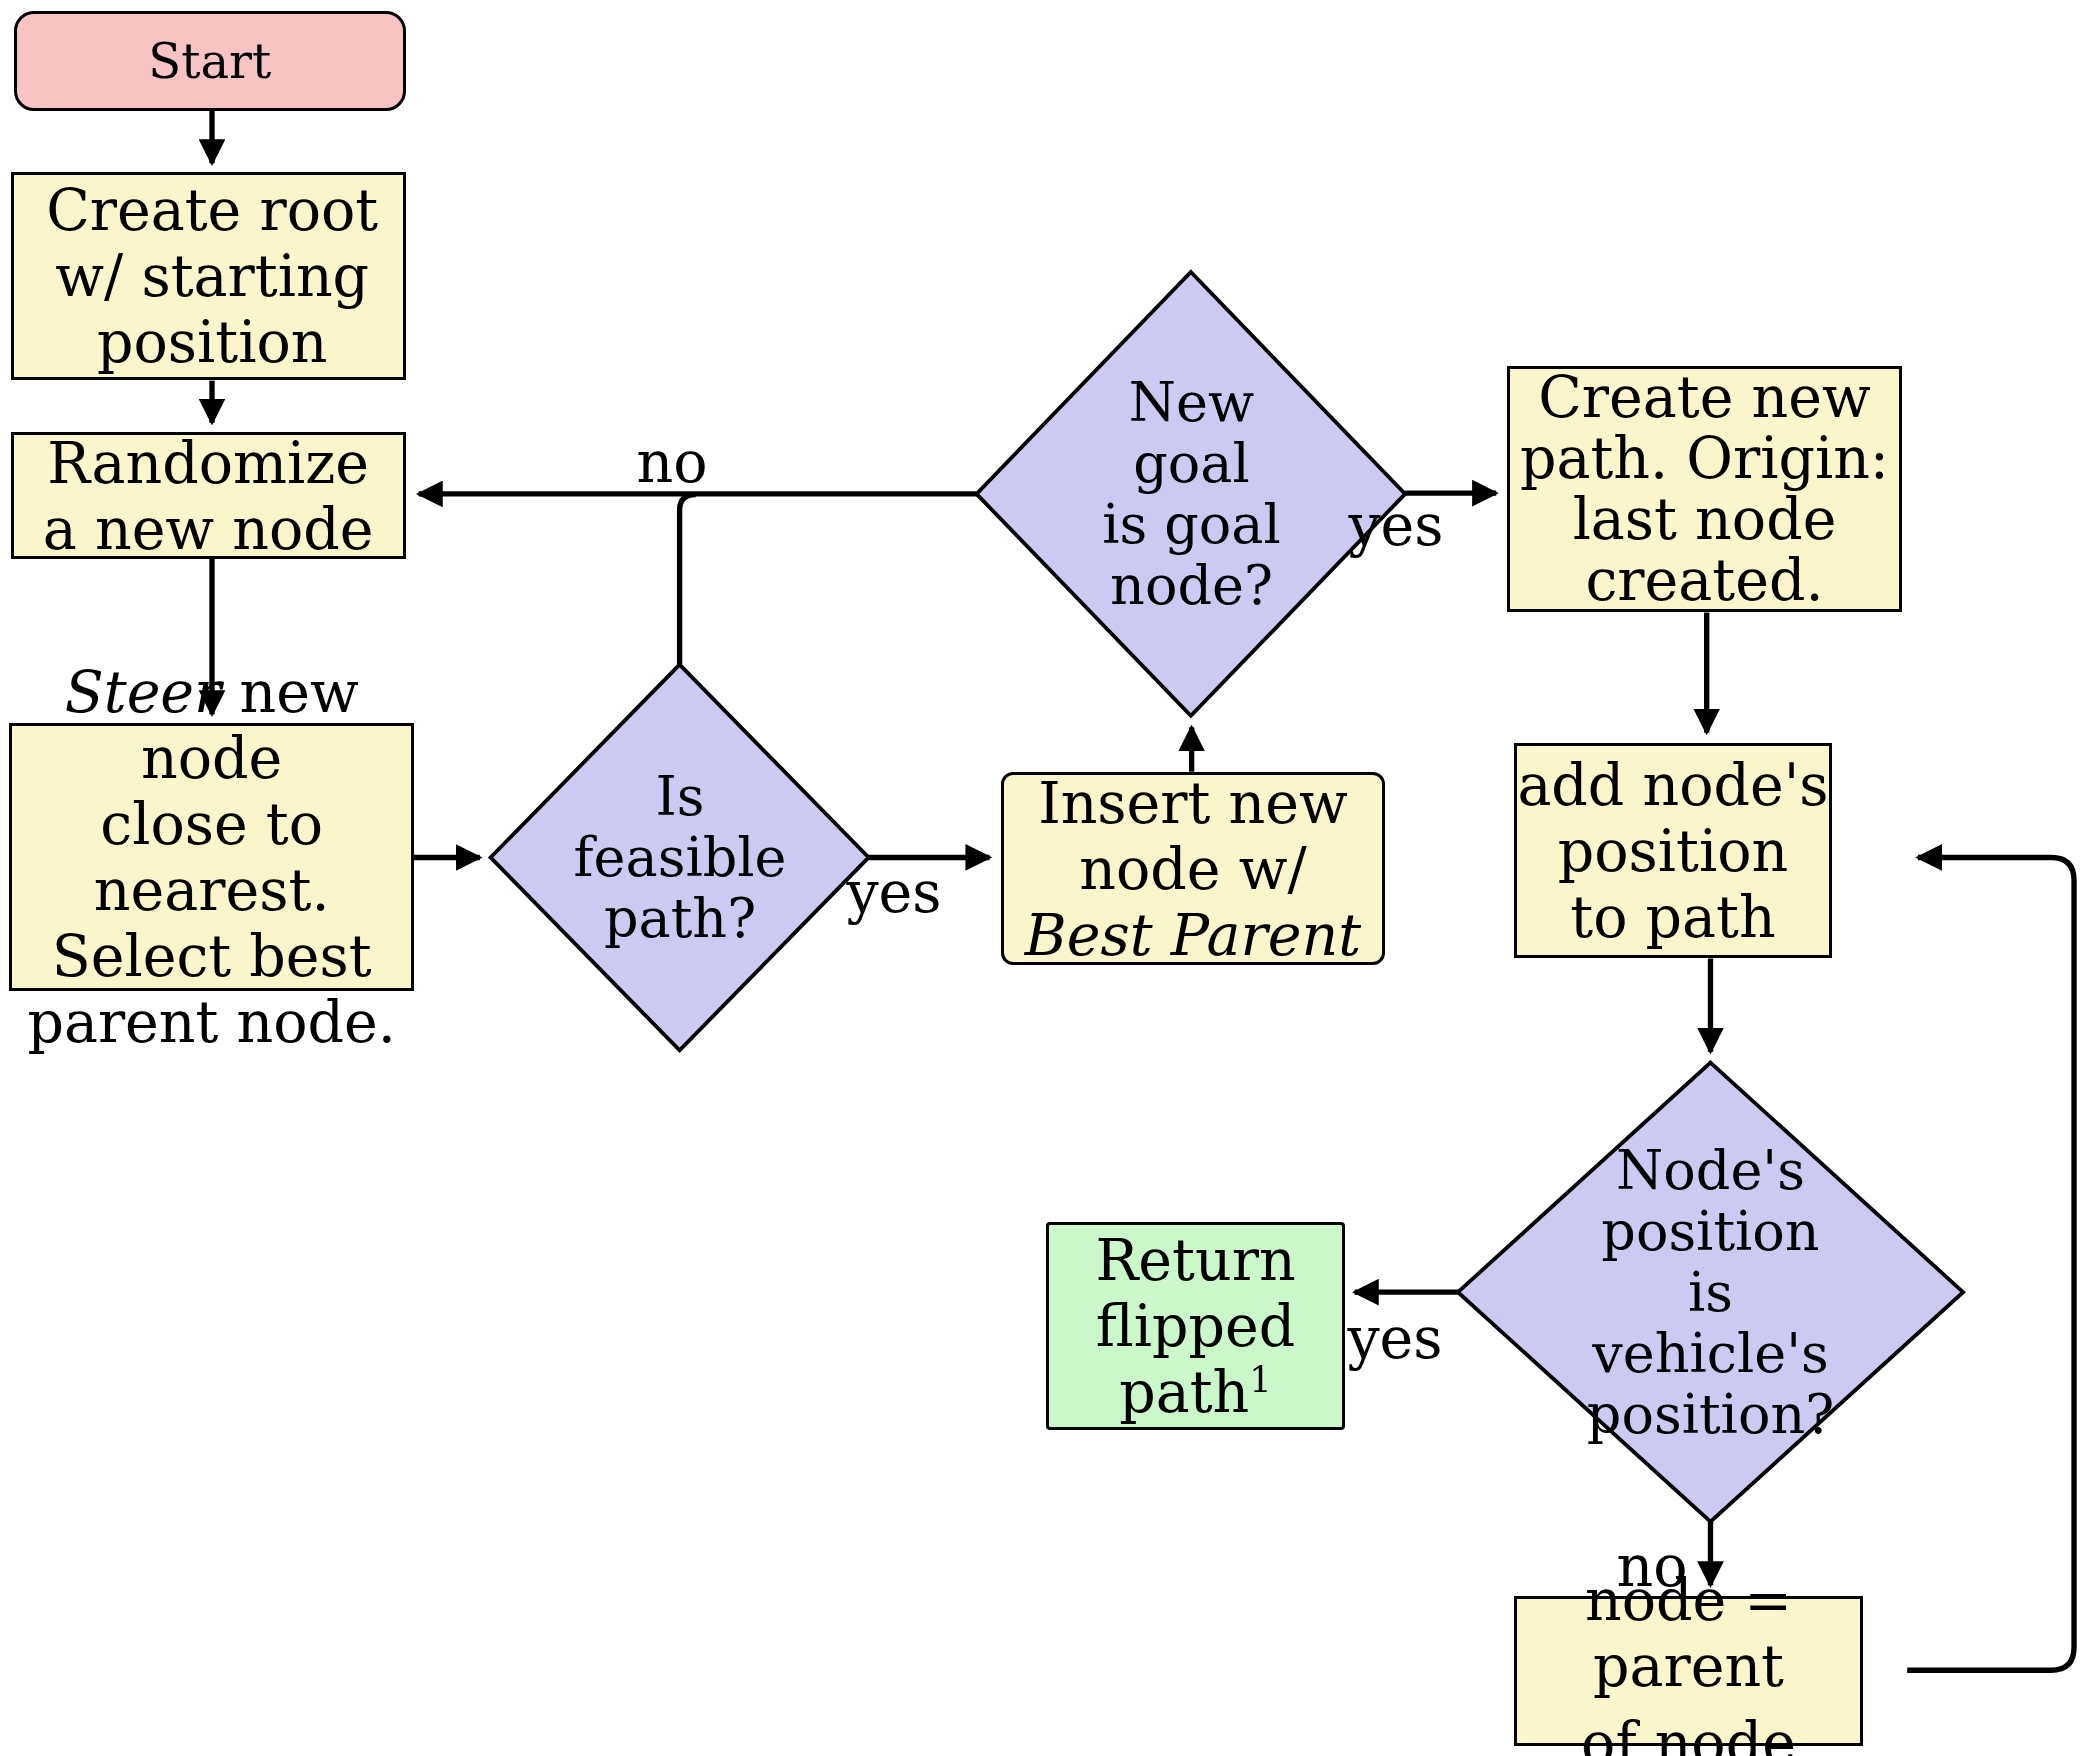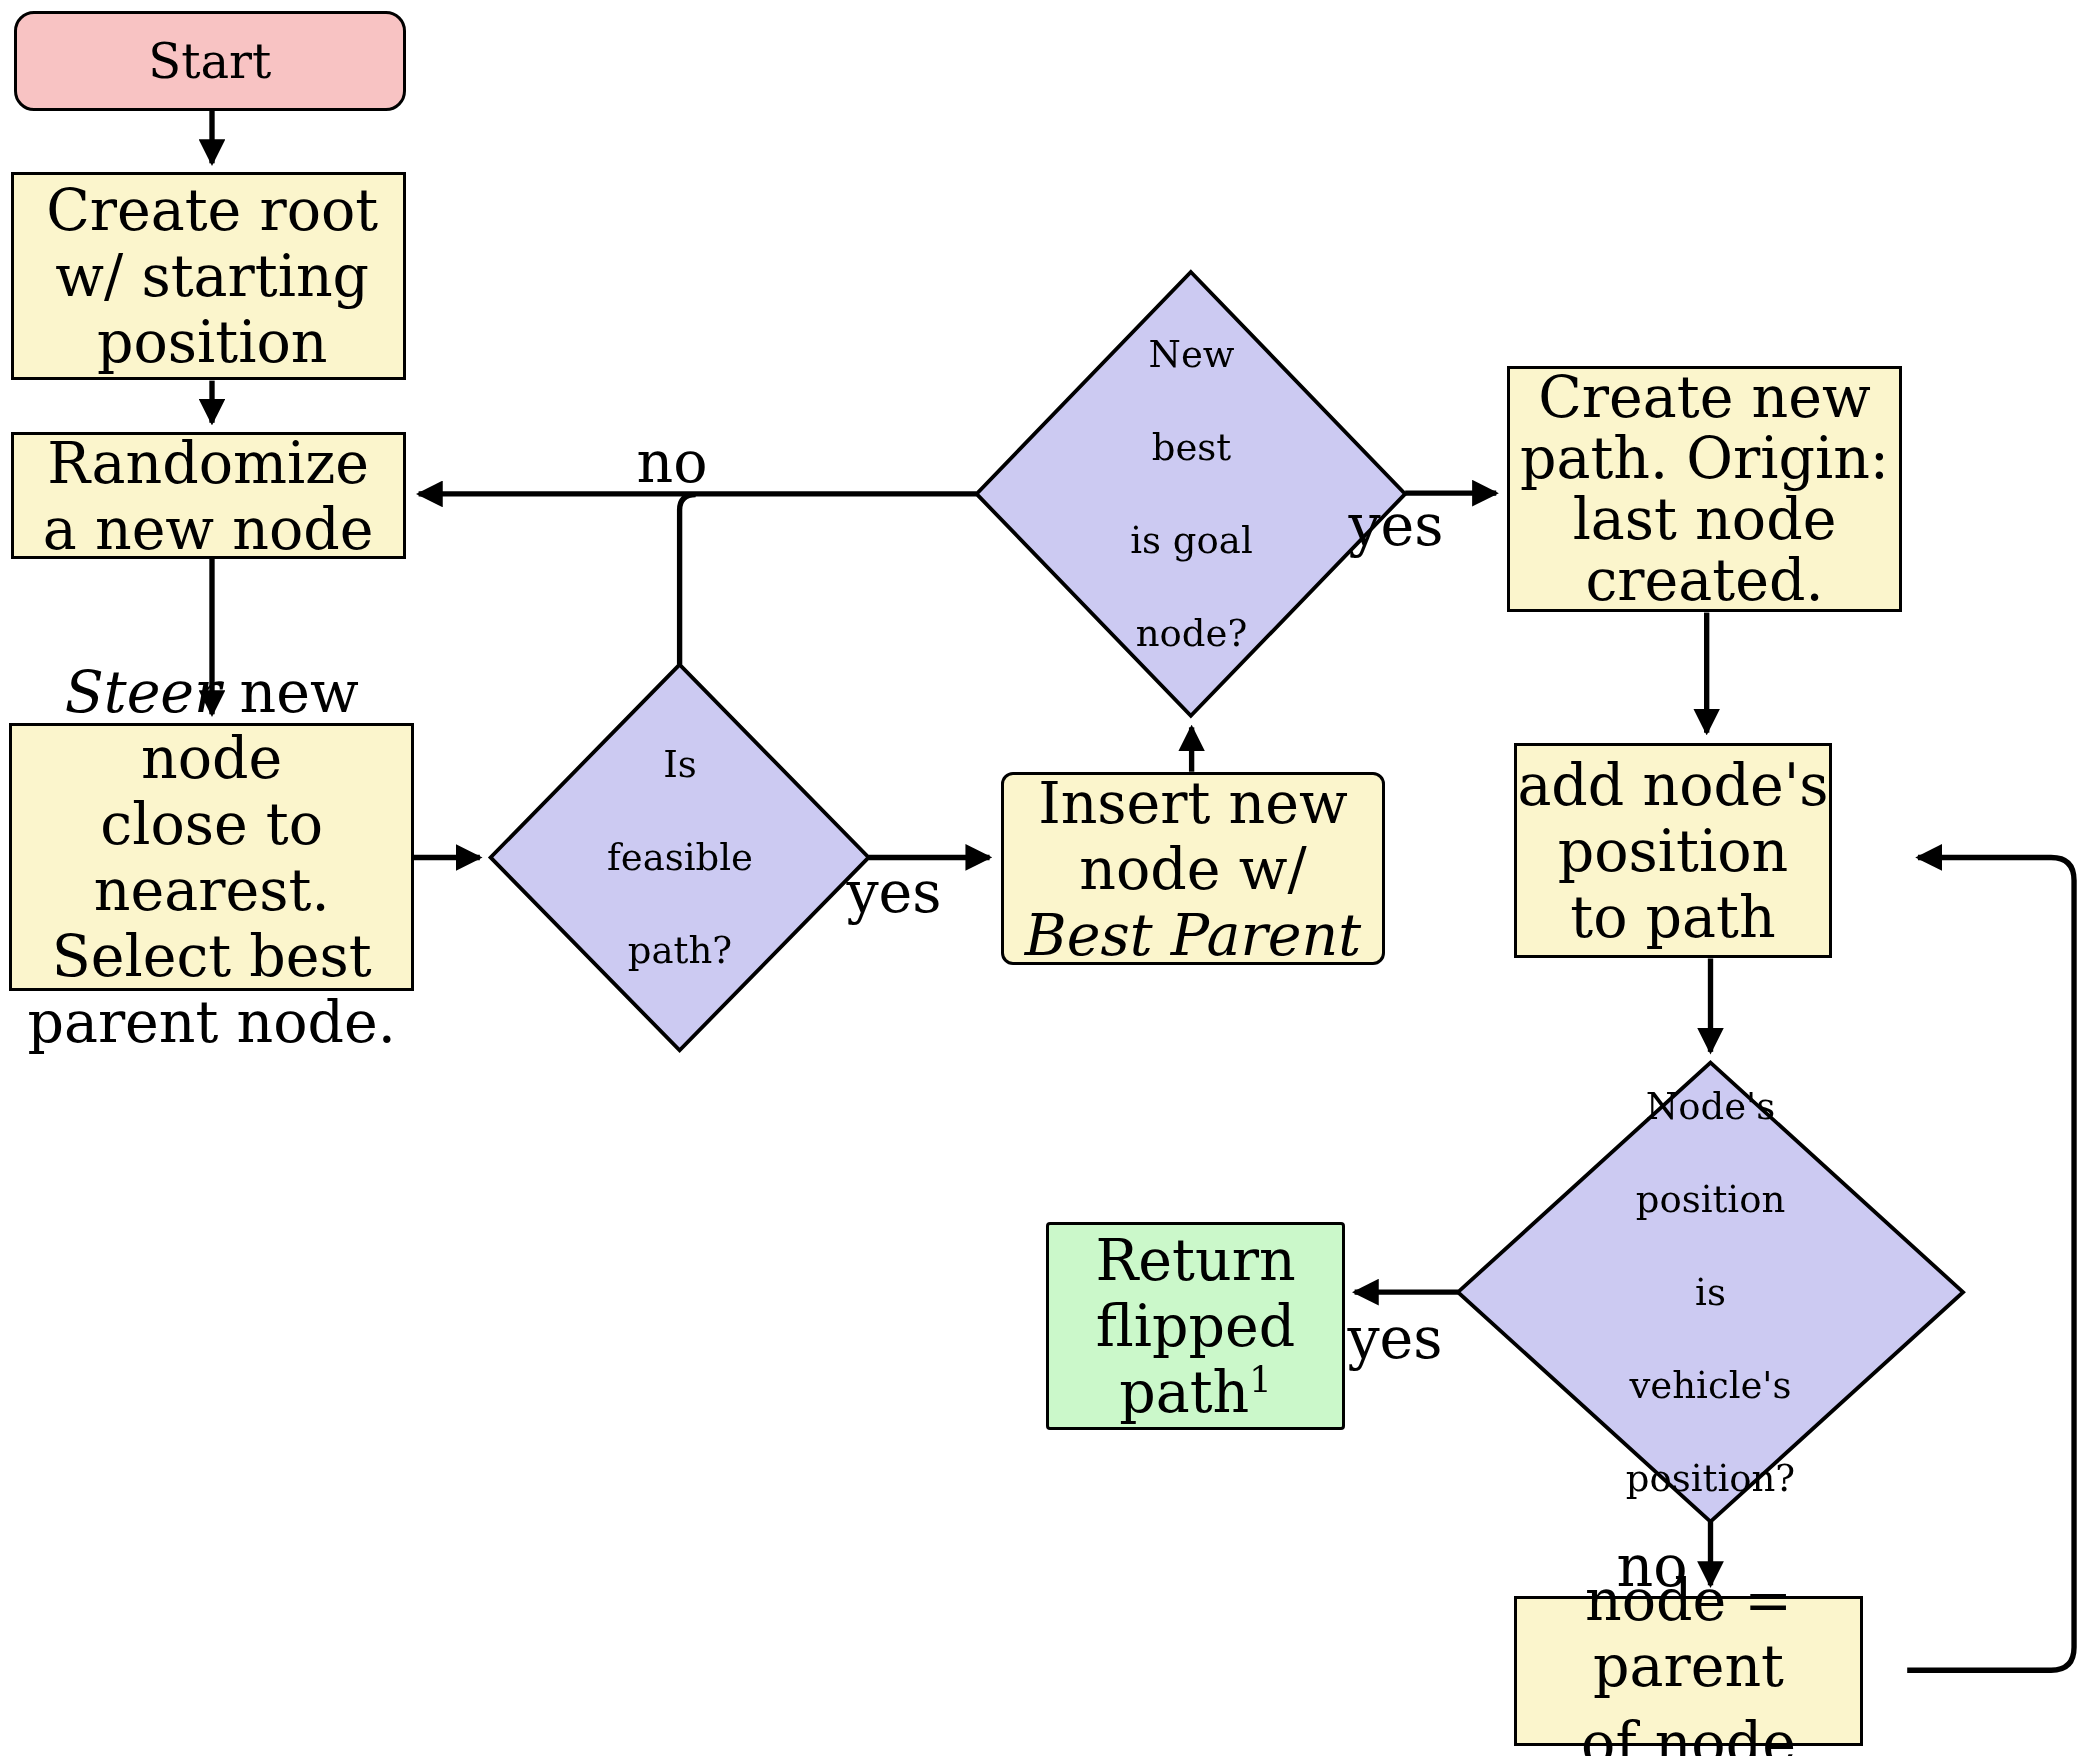--- a/index.html
+++ b/index.html
@@ -22,23 +22,22 @@
     font-size:57px;line-height:66px;
   }
   .proc{background:#FBF5CC;}
   .startbox{background:#F8C3C3;border-radius:20px;font-size:48px;}
   .termbox{background:#CBF8CA;border-radius:4px;}
   .dmtext{
     position:absolute;
     display:flex;flex-direction:column;
     align-items:center;justify-content:center;
     text-align:center;
-    font-size:37px;line-height:61px;
+    font-size:54px;line-height:61px;
     pointer-events:none;
-    gap:32px;
   }
   .elabel{
     position:absolute;
     transform:translate(-50%,-50%);
     font-size:57px;line-height:57px;
     white-space:nowrap;
   }
   .it{font-style:italic;}
   sup{font-size:0.62em;line-height:0;}
   .tight{line-height:61px;}
@@ -128,21 +127,21 @@
   </div>
 
   <div class="dmtext" style="left:491px;top:664px;width:378px;height:386px;">
     <div>Is</div>
     <div>feasible</div>
     <div>path?</div>
   </div>
 
   <div class="dmtext" style="left:977px;top:272px;width:429px;height:444px;">
     <div>New</div>
-    <div>best</div>
+    <div>goal</div>
     <div>is goal</div>
     <div>node?</div>
   </div>
 
   <div class="dmtext" style="left:1458px;top:1063px;width:505px;height:459px;">
     <div>Node's</div>
     <div>position</div>
     <div>is</div>
     <div>vehicle's</div>
     <div>position?</div>

